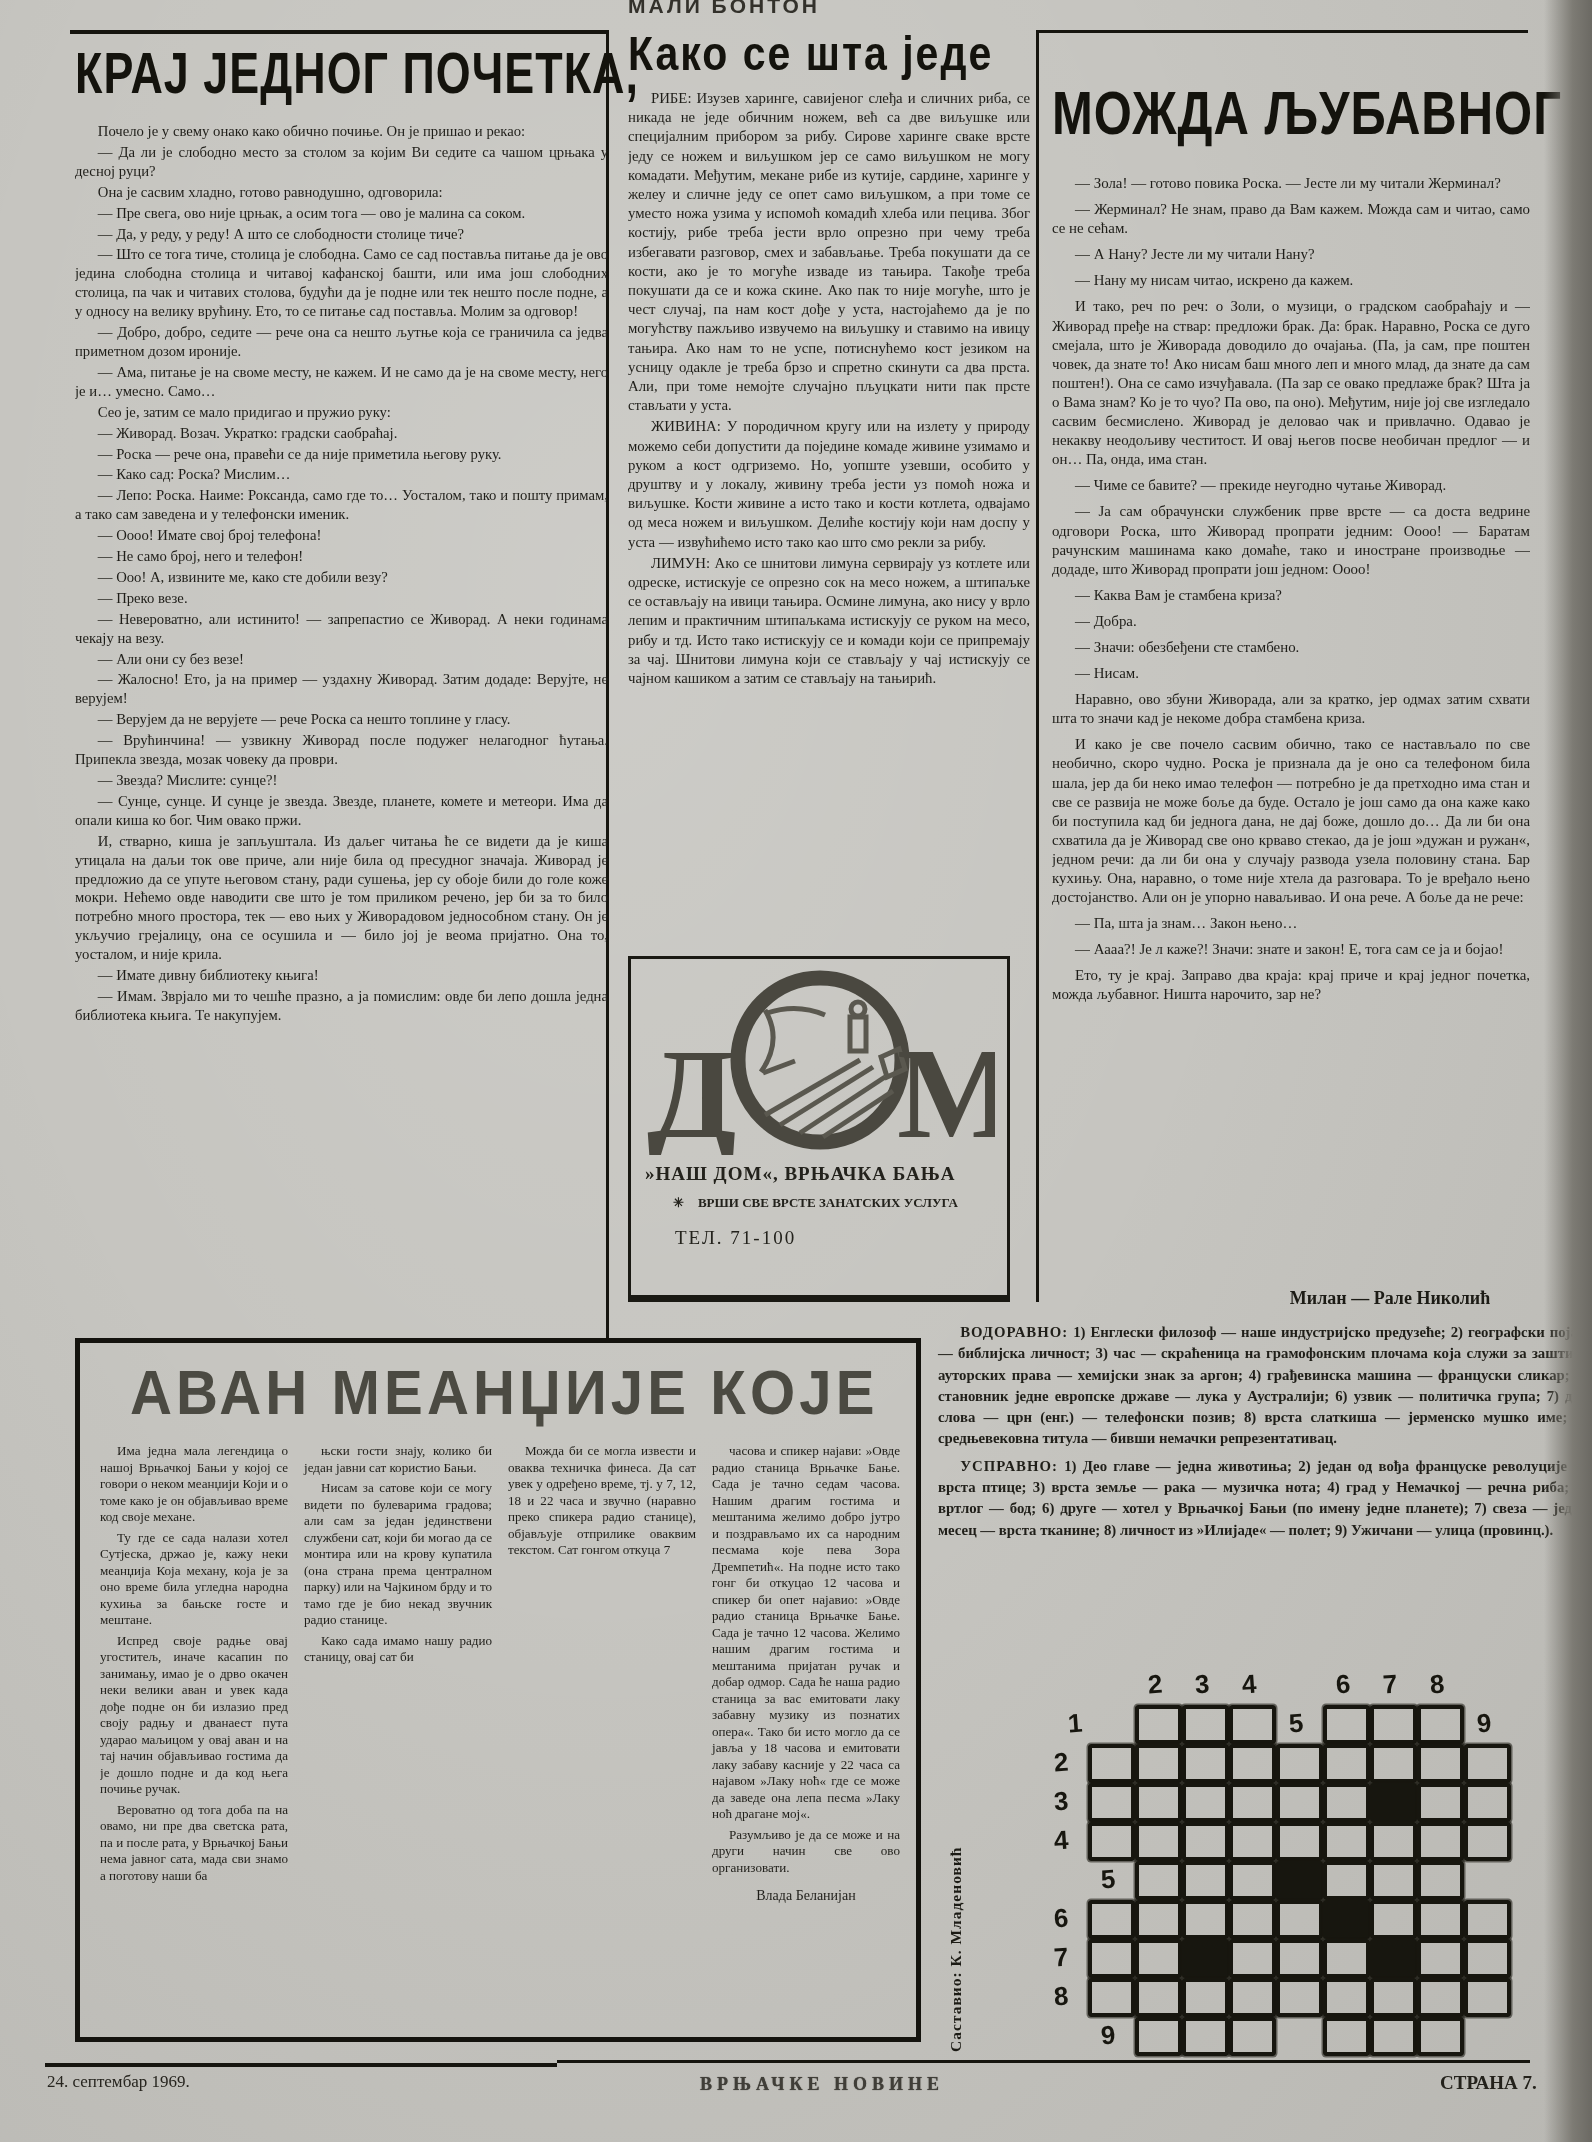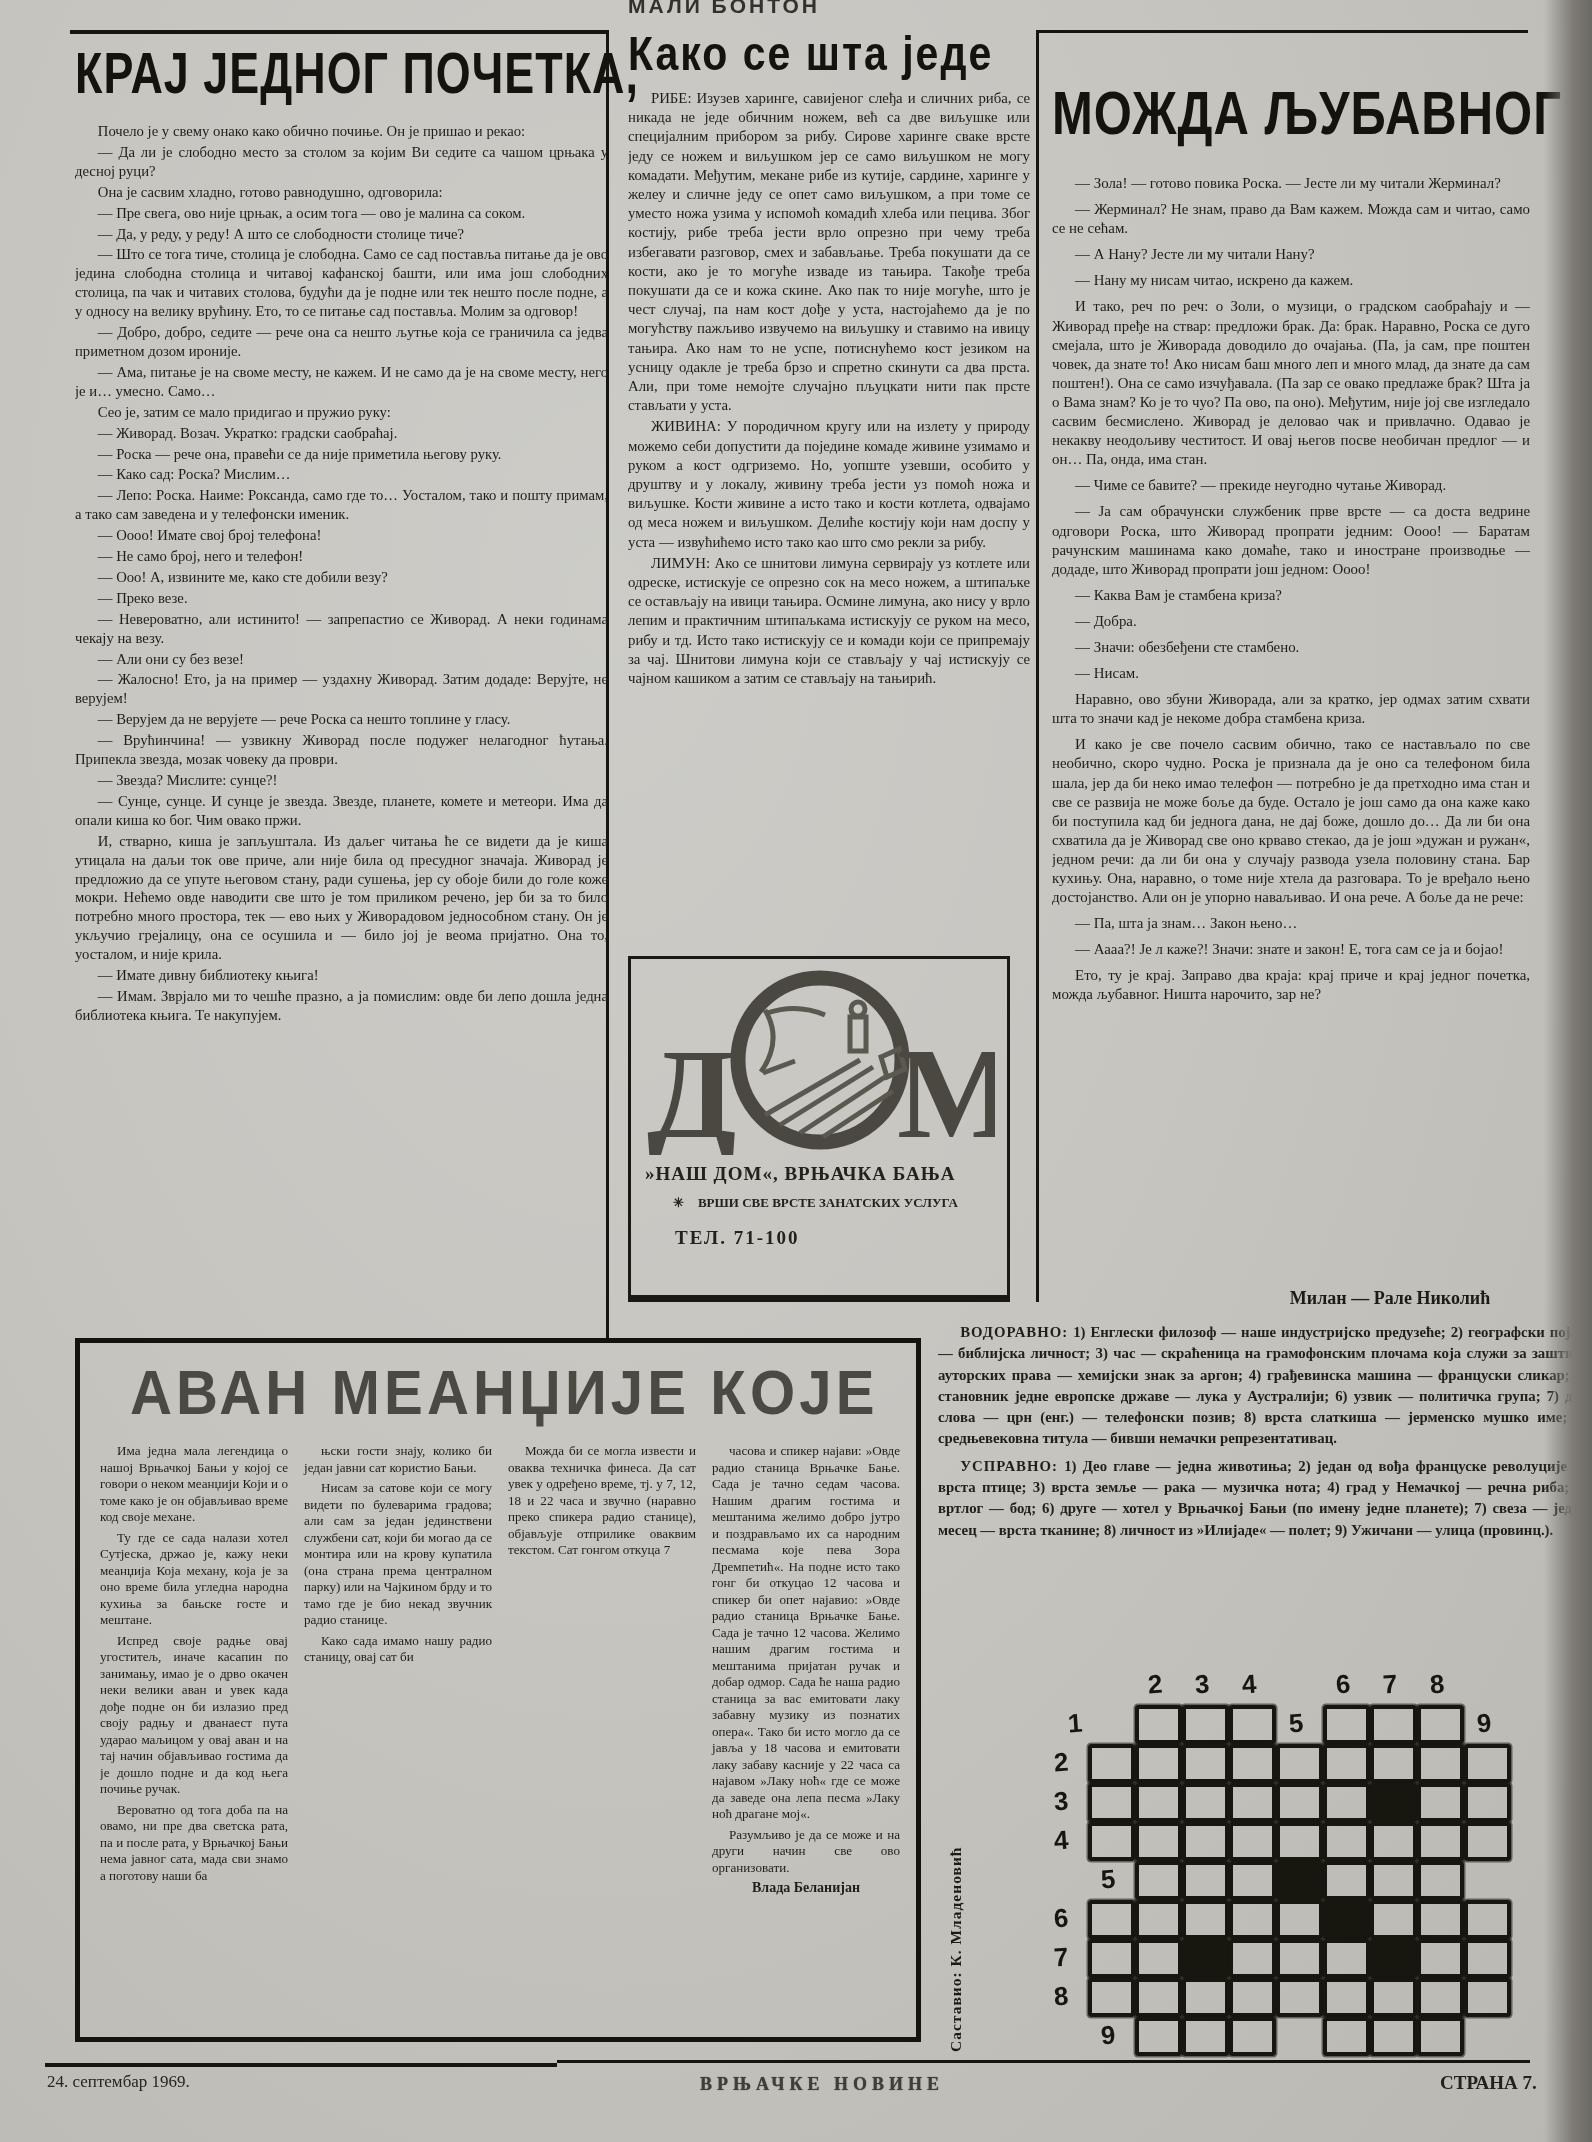--- a/index.html
+++ b/index.html
@@ -25,37 +25,37 @@
   #page-kicker{position:absolute;left:628px;top:-6px;width:300px;font-family:"Liberation Sans",sans-serif;
         font-weight:bold;font-size:21px;letter-spacing:3px;color:#33312b;overflow:hidden;height:22px;}
   #center-article h1{font-size:41px;letter-spacing:2px;transform:scale(1.0,1.18);margin-top:26px;}
   #center-article .body{margin-top:16px;height:812px;font-size:14.8px;line-height:19.2px;}
   
   #ad{position:absolute;left:628px;top:956px;width:382px;height:346px;box-sizing:border-box;
       border:3px solid #1a1913;border-bottom-width:7px;padding:6px 12px 6px 14px;}
   #ad .ad-line1{font-weight:bold;font-size:19px;letter-spacing:1px;margin-top:4px;color:#23221c;}
   #ad .ad-line2{font-weight:bold;font-size:13px;margin:10px 0 0 28px;width:300px;color:#23221c;}
   #ad .ad-star{display:inline-block;margin-right:14px;}
-  #ad .ad-phone{font-weight:bold;font-size:19px;margin:16px 0 0 30px;letter-spacing:2px;color:#23221c;}
+  #ad .ad-phone{font-weight:normal;font-size:19px;margin:16px 0 0 30px;letter-spacing:2px;color:#23221c;}
   
   #right-article{position:absolute;left:1052px;top:78px;width:478px;}
   #right-article h1{font-size:49px;transform:scale(1.0,1.25);letter-spacing:1px;}
   #right-article .body{margin-top:40px;height:1160px;font-size:14.9px;line-height:19.1px;}
   #right-article .body .para{margin-bottom:7px;}
   #right-signature{position:absolute;left:1230px;top:1288px;width:320px;text-align:center;
         font-weight:bold;font-size:18px;color:#1c1b15;}
   
   #opinion-box{position:absolute;left:75px;top:1338px;width:846px;height:704px;box-sizing:border-box;
         border:5px solid #14130e;padding:12px 16px 8px 20px;}
   #opinion-kicker{font-family:"Liberation Sans",sans-serif;font-weight:bold;font-size:25px;color:#23221c;margin:2px 0 4px 4px;}
   #opinion-title{font-size:57px;color:#4b4a42;letter-spacing:4px;transform:scale(1.02,1.12);margin-left:30px;}
   #opinion-cols{display:flex;gap:16px;margin-top:22px;height:548px;overflow:hidden;}
   #opinion-cols .col{flex:1;font-size:13.1px;line-height:16.5px;}
   #opinion-cols .para{margin:0 0 4px 0;text-indent:1.3em;text-align:justify;}
-  #opinion-cols .sig{font-weight:bold;text-indent:0;text-align:center;margin-top:4px;font-size:14px;}
+  #opinion-cols .sig{font-weight:normal;text-indent:0;text-align:center;margin-top:12px;font-size:14px;}
   
   #vertical-credit{position:absolute;left:947px;top:1766px;height:286px;width:30px;
         writing-mode:vertical-rl;transform:rotate(180deg);font-weight:bold;font-size:15.5px;
         letter-spacing:1px;color:#1c1b15;white-space:nowrap;}
   
   #crossword{position:absolute;left:938px;top:1322px;width:650px;}
   #crossword h2{margin:0 0 14px 0;text-align:center;font-size:21px;letter-spacing:9px;color:#17160f;}
   .clue{margin:0 0 6px 0;text-indent:1.5em;text-align:justify;font-weight:bold;font-size:14.8px;line-height:21.3px;color:#201f19;}
   .clue .clue-label{letter-spacing:1px;}
   #grid{position:absolute;left:150px;top:383px;width:423px;height:351px;}

